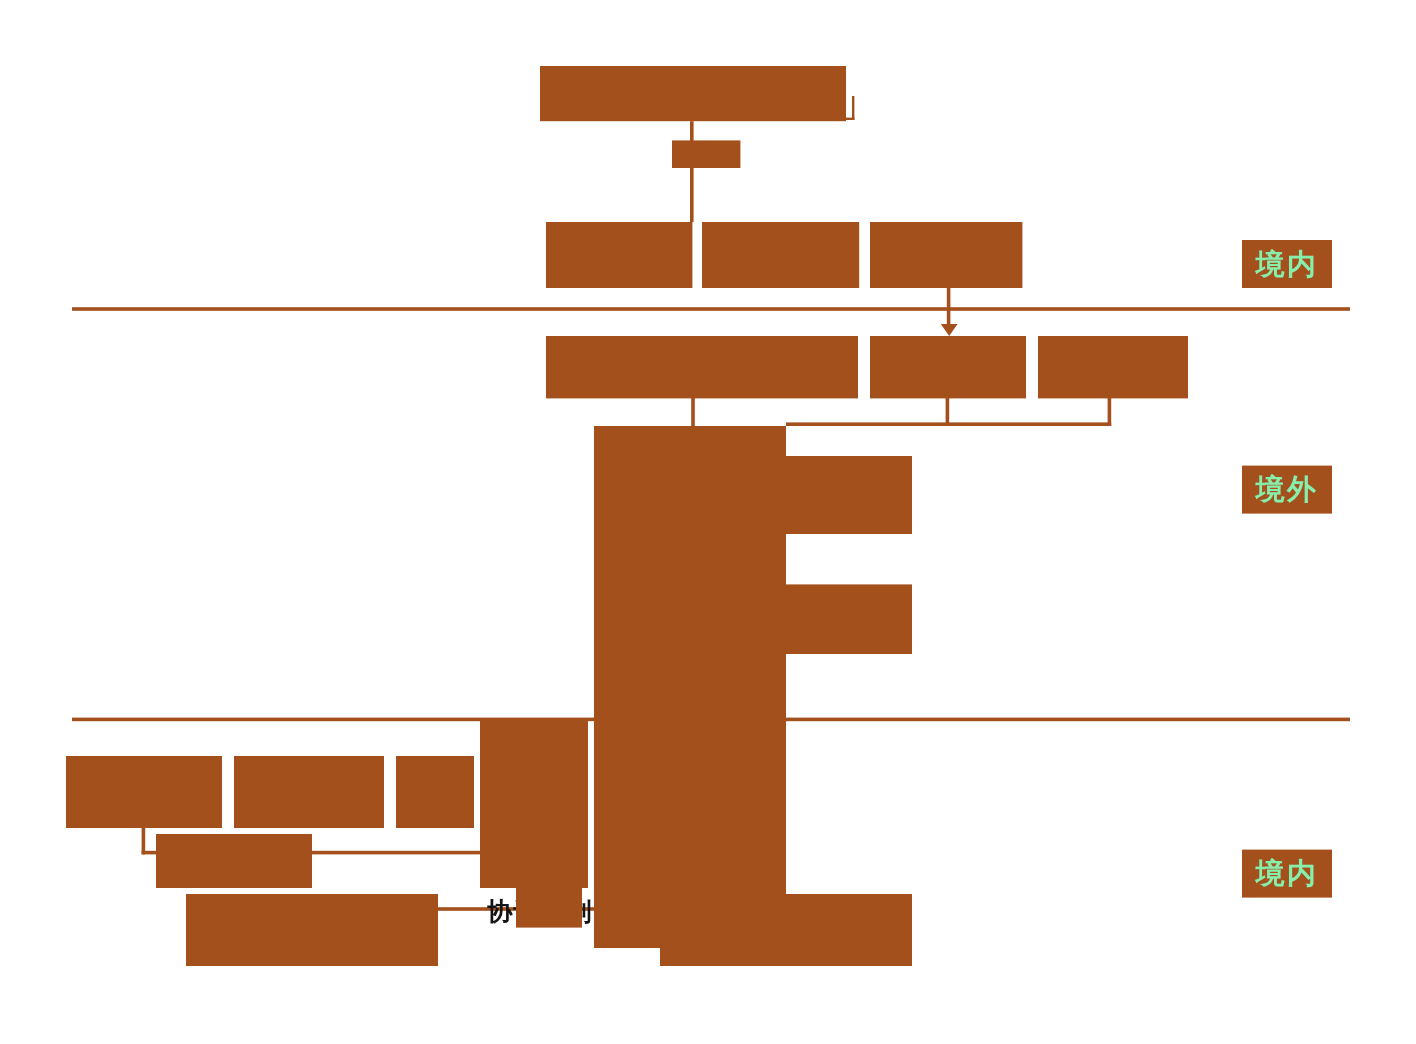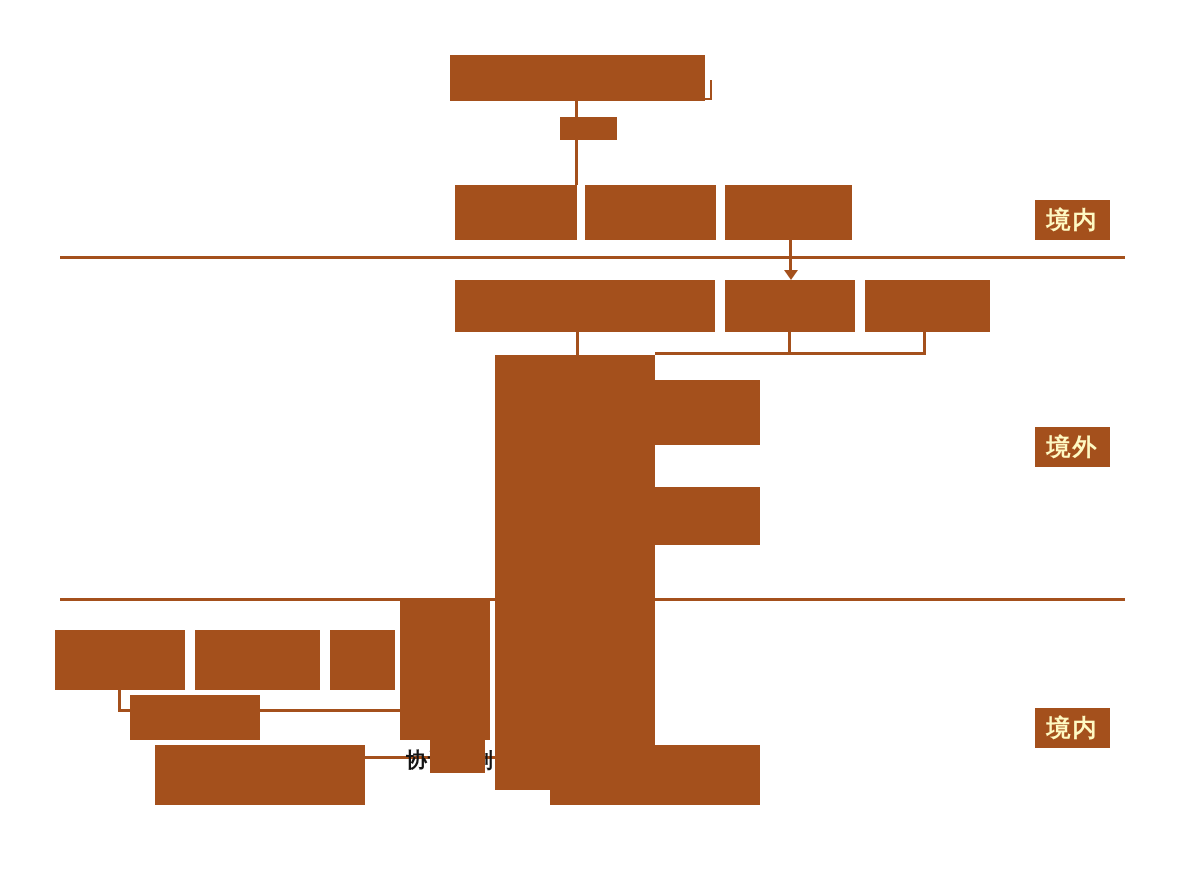--- a/index.html
+++ b/index.html
@@ -29,21 +29,21 @@
     position:absolute;
     width:0;height:0;
     border-left:7px solid transparent;
     border-right:7px solid transparent;
     border-top:10px solid var(--brown);
     z-index:1;
   }
   .badge{
     position:absolute;
     background:var(--brown);
-    color:#fef9c3;
+    color:#86efac;
     display:flex;align-items:center;justify-content:center;
     font-size:24px;font-weight:bold;letter-spacing:2px;
     z-index:4;
   }
   .annotation{
     position:absolute;
     color:var(--ink);
     font-size:21px;font-weight:bold;letter-spacing:1px;
     z-index:2;
     white-space:nowrap;
@@ -97,17 +97,17 @@
   <div class="box" style="left:330px;top:630px;width:65px;height:60px;"></div>
   <div class="box" style="left:400px;top:600px;width:90px;height:140px;"></div>
   <div class="box" style="left:130px;top:695px;width:130px;height:45px;"></div>
   <div class="box" style="left:155px;top:745px;width:210px;height:60px;"></div>
 
   <div class="box" style="left:430px;top:740px;width:55px;height:33px;"></div>
   <div class="box" style="left:550px;top:745px;width:210px;height:60px;"></div>
 
   <div class="badge" style="left:1035px;top:200px;width:75px;height:40px;">境内</div>
 
-  <div class="badge" style="left:1035px;top:427px;width:75px;height:40px;">境外</div>
+  <div class="badge" style="left:1035px;top:388px;width:75px;height:40px;">境外</div>
 
   <div class="badge" style="left:1035px;top:708px;width:75px;height:40px;">境内</div>
 
 </div>
 
 </body></html>

